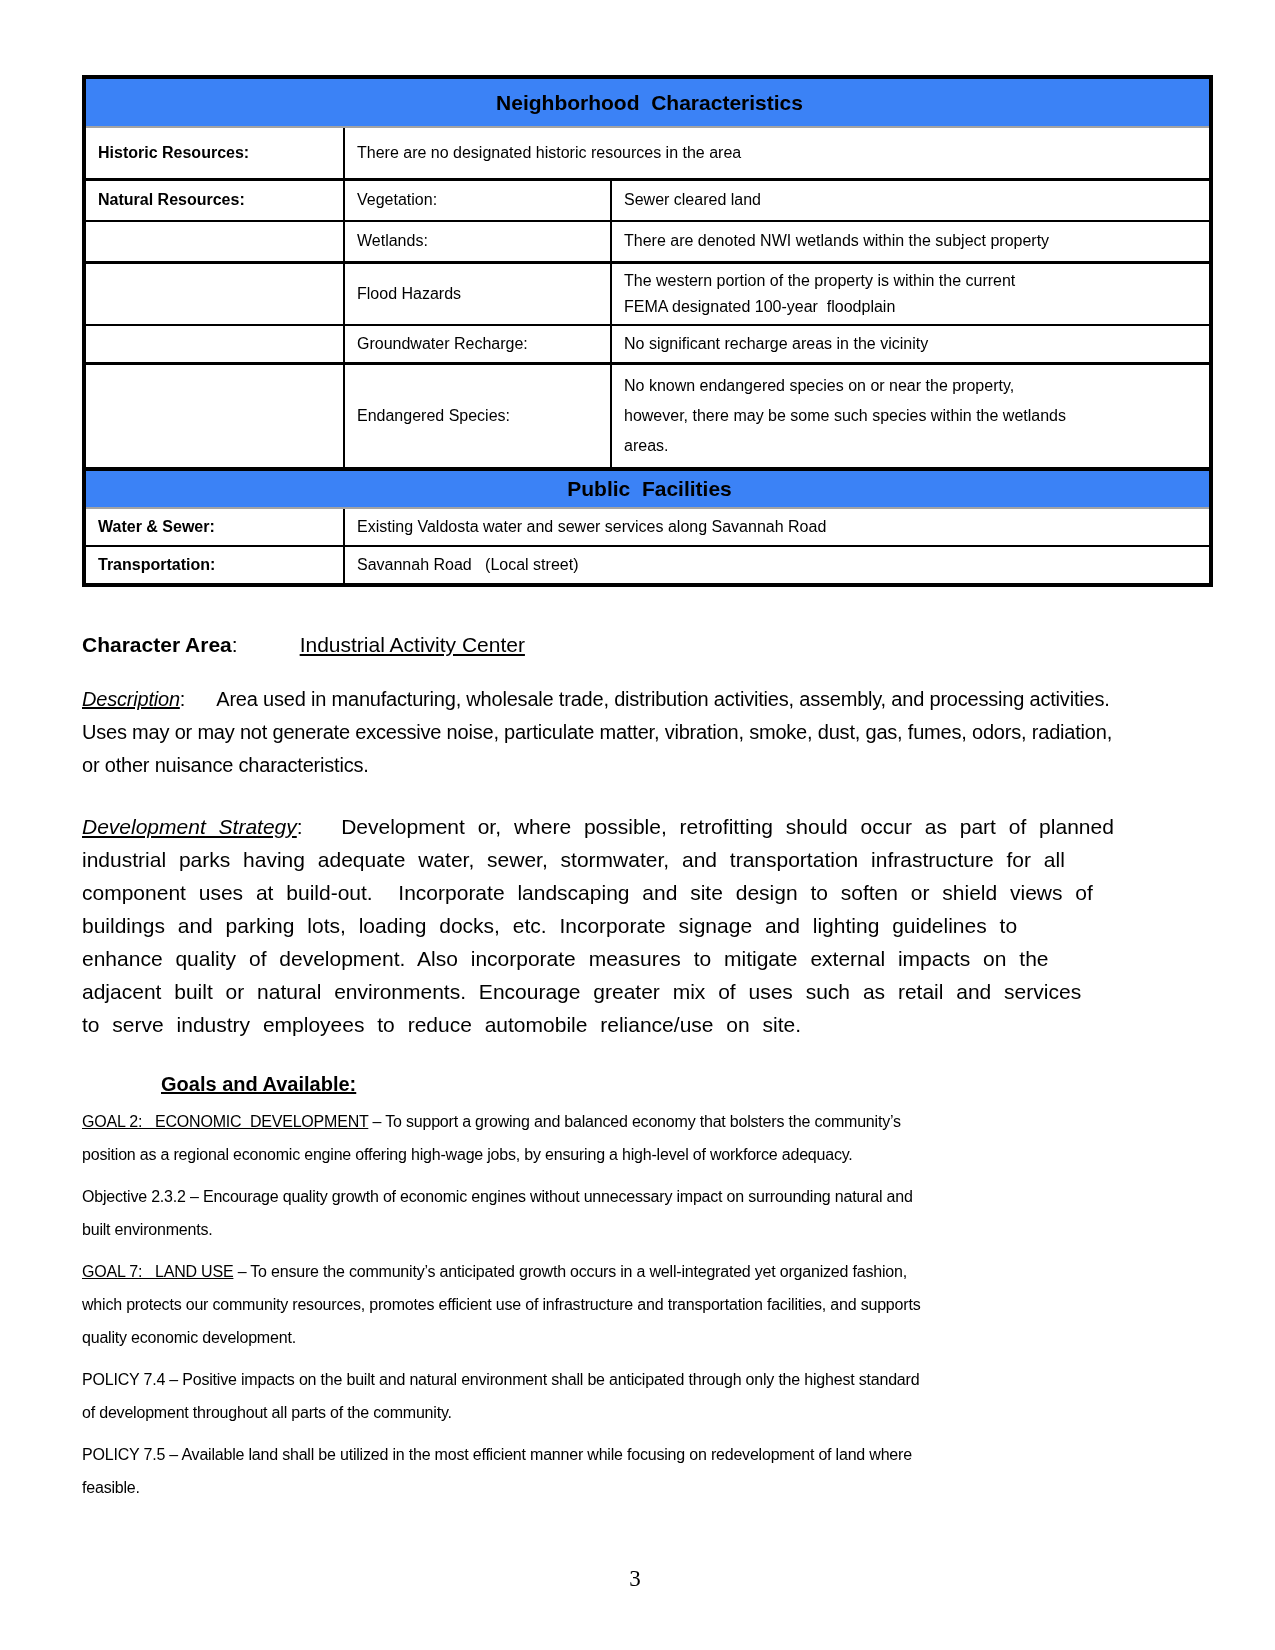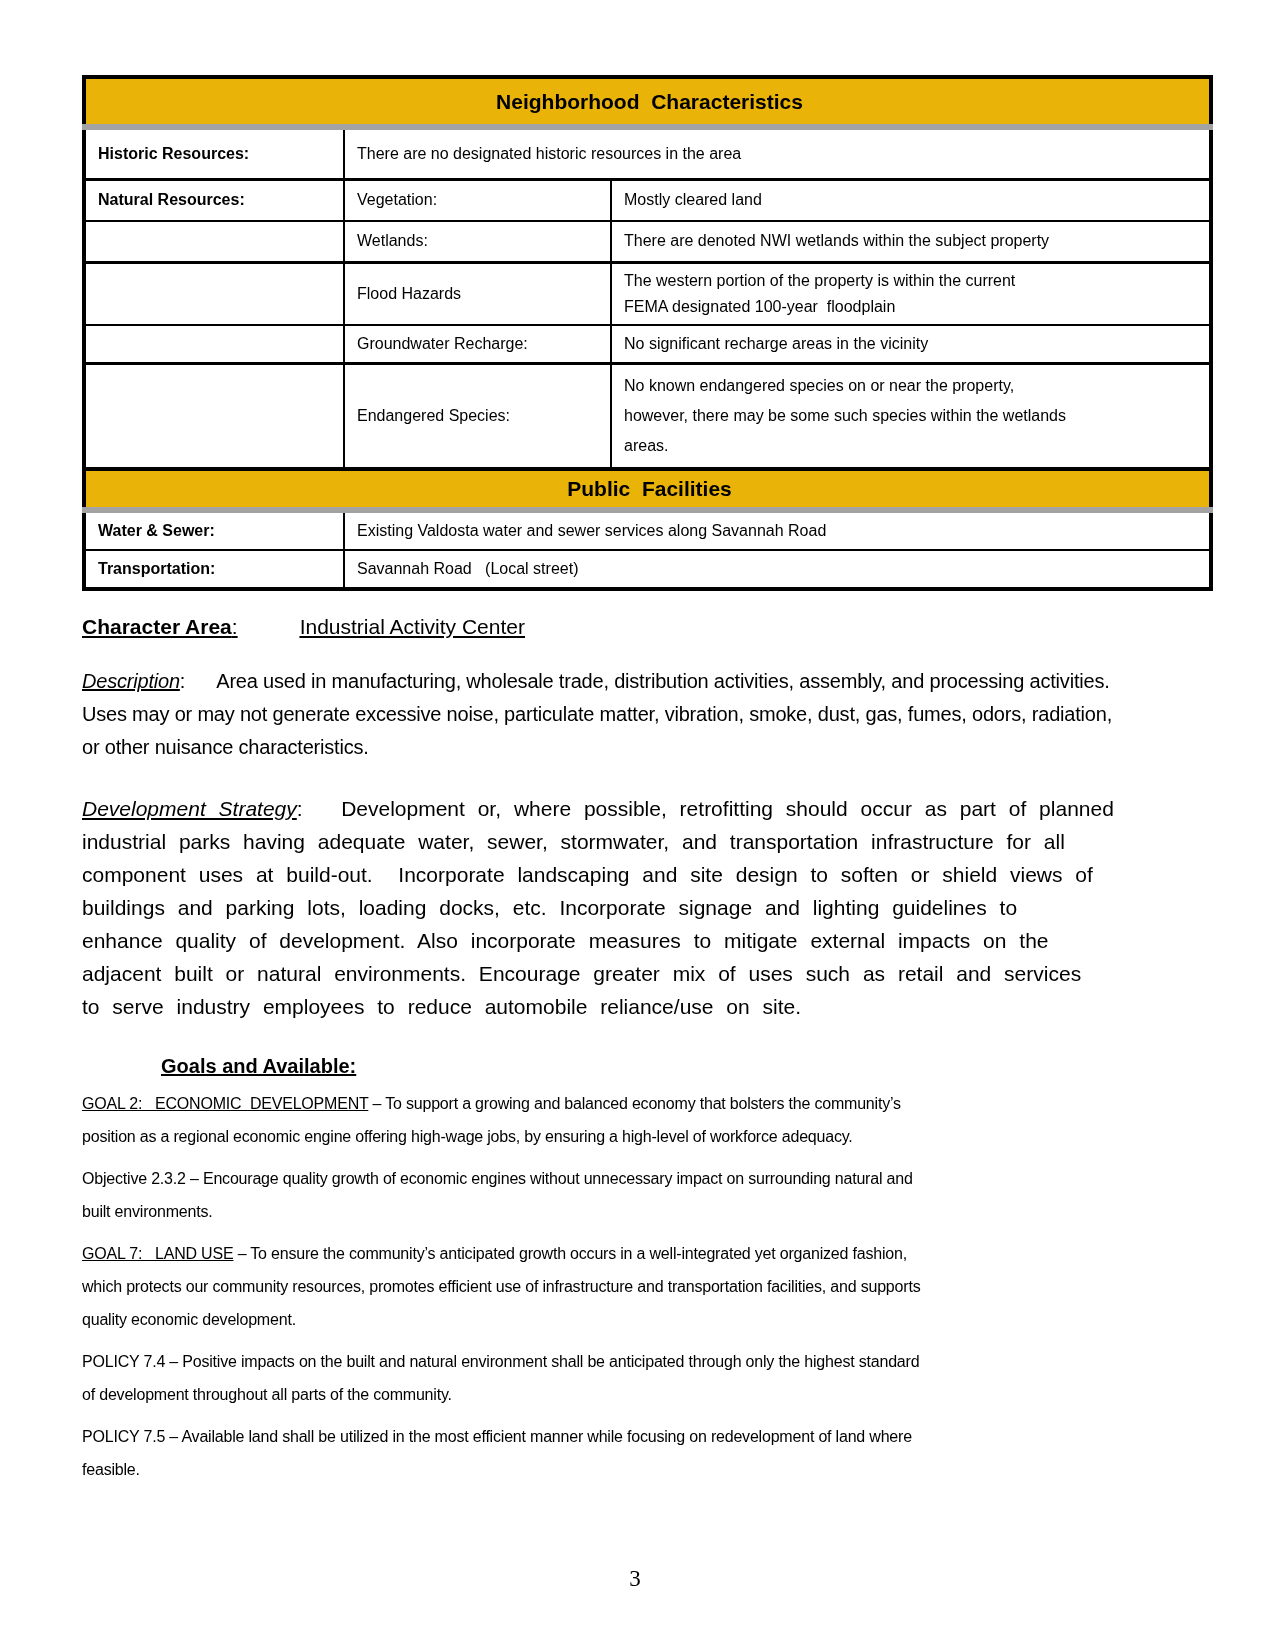--- a/index.html
+++ b/index.html
@@ -31,25 +31,25 @@
     white-space: pre-wrap;
     vertical-align: middle;
     font-size: 16px;
     line-height: 28px;
     padding: 4px 8px 4px 12px;
   }
   td.c1 { font-weight: bold; font-size: 20px; padding-left: 10px; }
   td.c2 { font-size: 21px; }
   td.c3 { font-size: 20px; }
   tr.title-row td {
-    background: #eab308;
+    background: #3b82f6;
     font-weight: bold;
     font-size: 21px;
     text-align: center;
-    border-bottom: 6px solid #a3a3a3;
+    border-bottom: 2px solid #a3a3a3;
   }
   tr.row-title-top td { border-top: 4px solid #000; }
   tr.hb td { border-bottom: 3px solid #000; }
   td.vtop { vertical-align: top; padding-top: 7px; }
   tr.h-title1 { height: 50px; }
   tr.h-historic { height: 52px; }
   tr.h-veg { height: 42px; }
   tr.h-wet { height: 41px; }
   tr.h-flood { height: 53px; }
   tr.h-gw { height: 38px; }
@@ -63,24 +63,23 @@
   .doc-heading {
     margin-top: 34px;
     width: 1106px;
     text-align: center;
     font-size: 23px;
     font-weight: bold;
     text-decoration: underline;
     white-space: pre-wrap;
   }
   .char-line {
-    margin-top: 24px;
+    margin-top: 46px;
     font-size: 21px;
     white-space: pre-wrap;
-    text-decoration: underline;
   }
   .char-line .b { font-weight: bold; }
   .char-line .val { text-decoration: underline; margin-left: 62px; }
 
   .para {
     margin-top: 26px;
     width: 1106px;
     font-size: 20px;
     line-height: 33px;
     letter-spacing: -0.2px;
@@ -142,21 +141,21 @@
           <tr class="title-row h-title1">
         <td colspan="3">Neighborhood  Characteristics</td>
       </tr>
       <tr class="hb h-historic">
         <td class="c1">Historic Resources:</td>
         <td colspan="2" class="c3">There are no designated historic resources in the area</td>
       </tr>
       <tr class="h-veg">
         <td class="c1">Natural Resources:</td>
         <td class="c2">Vegetation:</td>
-        <td class="c3">Mostly cleared land</td>
+        <td class="c3">Sewer cleared land</td>
       </tr>
       <tr class="hb h-wet">
         <td></td>
         <td class="c2">Wetlands:</td>
         <td class="c3">There are denoted NWI wetlands within the subject property</td>
       </tr>
       <tr class="h-flood">
         <td></td>
         <td class="c2">Flood Hazards</td>
         <td class="c3" style="line-height:26px">The western portion of the property is within the current

